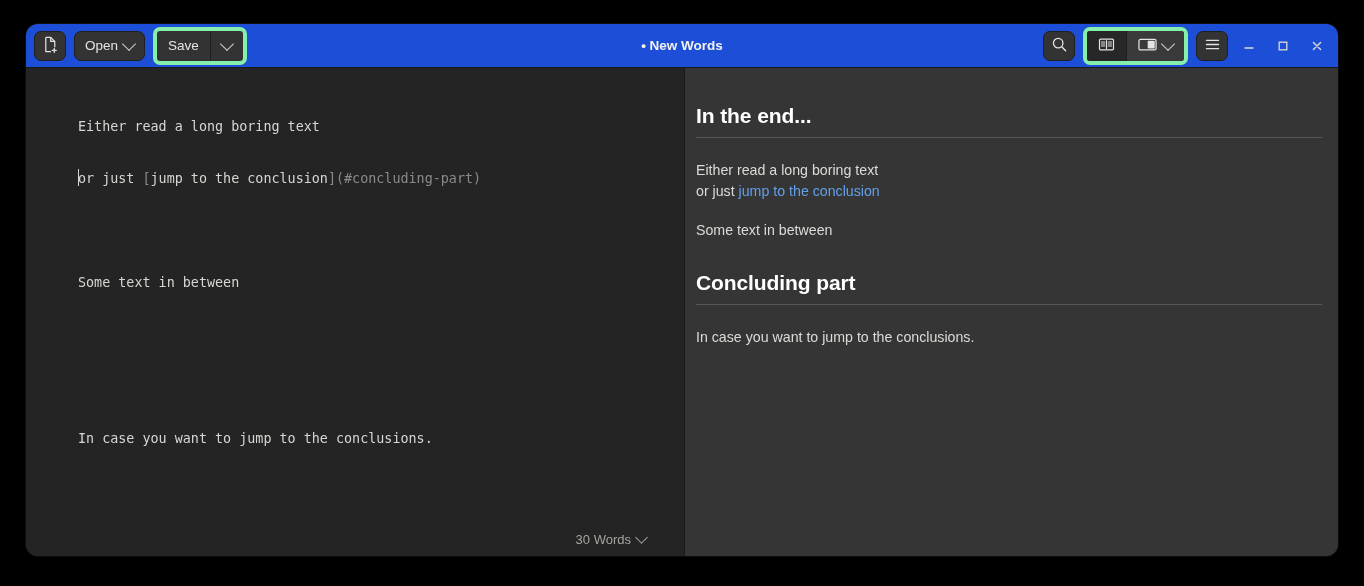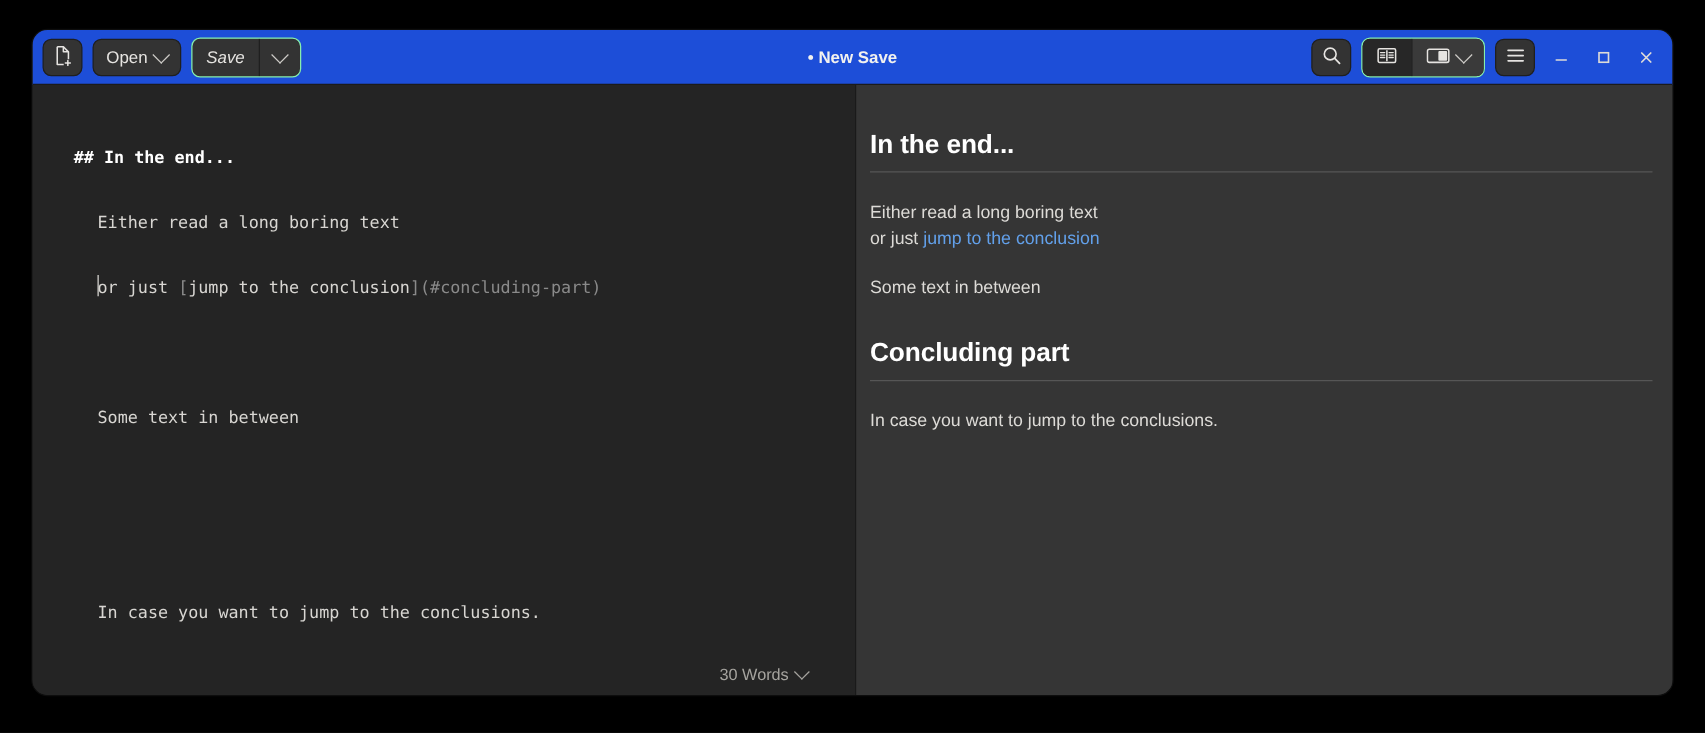--- a/index.html
+++ b/index.html
@@ -62,26 +62,25 @@
     padding: 0 10px;
     box-sizing: border-box;
     cursor: pointer;
     user-select: none;
   }
   .btn.icon-only { padding: 0; width: 32px; }
 
   .linked {
     display: flex;
     align-items: center;
-    border: 1px solid #86efac;
+    border: 4px solid #86efac;
     border-radius: 7px;
     overflow: hidden;
     height: 30px;
     background: #333333;
-    font-style: italic;
   }
   .linked > .seg {
     display: flex;
     align-items: center;
     justify-content: center;
     height: 100%;
     color: #e6e4e1;
     font-size: 13.5px;
     padding: 0 11px;
     cursor: pointer;
@@ -252,21 +251,21 @@
         <div class="seg">
           <span>Save</span>
         </div>
         <div class="seg">
           <span class="caret" style="margin-left:0"></span>
         </div>
       </div>
 
     </div>
 
-    <div id="title">• New Save</div>
+    <div id="title">• New Words</div>
 
     <div class="hb-right">
 
       <div class="btn icon-only">
         <span>
           <svg width="17" height="17" viewBox="0 0 18 18" fill="none">
             <circle cx="7.6" cy="7.6" r="5" stroke="#e6e4e1" stroke-width="1.4"></circle>
             <path d="M11.4 11.4l4.1 4.1" stroke="#e6e4e1" stroke-width="1.5" stroke-linecap="round"></path>
           </svg>
         </span>
@@ -317,21 +316,20 @@
         </svg>
       </div>
 
     </div>
   </div>
 
   <div id="panes">
 
     <div id="editor-pane">
       <div id="editor-text">
-<div><span class="md-hash">## </span><span class="md-h">In the end...</span></div>
 <div style="padding-left:19px"><span>Either read a long boring text</span></div>
 <div class="caretline" style="padding-left:19px"><span class="text-caret"></span><span>or just </span><span class="md-punct">[</span><span>jump to the conclusion</span><span class="md-punct">]</span><span class="md-url">(#concluding-part)</span></div>
 <div>&nbsp;</div>
 <div style="padding-left:19px"><span>Some text in between</span></div>
 <div>&nbsp;</div>
 <div>&nbsp;</div>
 <div style="padding-left:19px"><span>In case you want to jump to the conclusions.</span></div>
       </div>
 
       <div id="statusbar">

